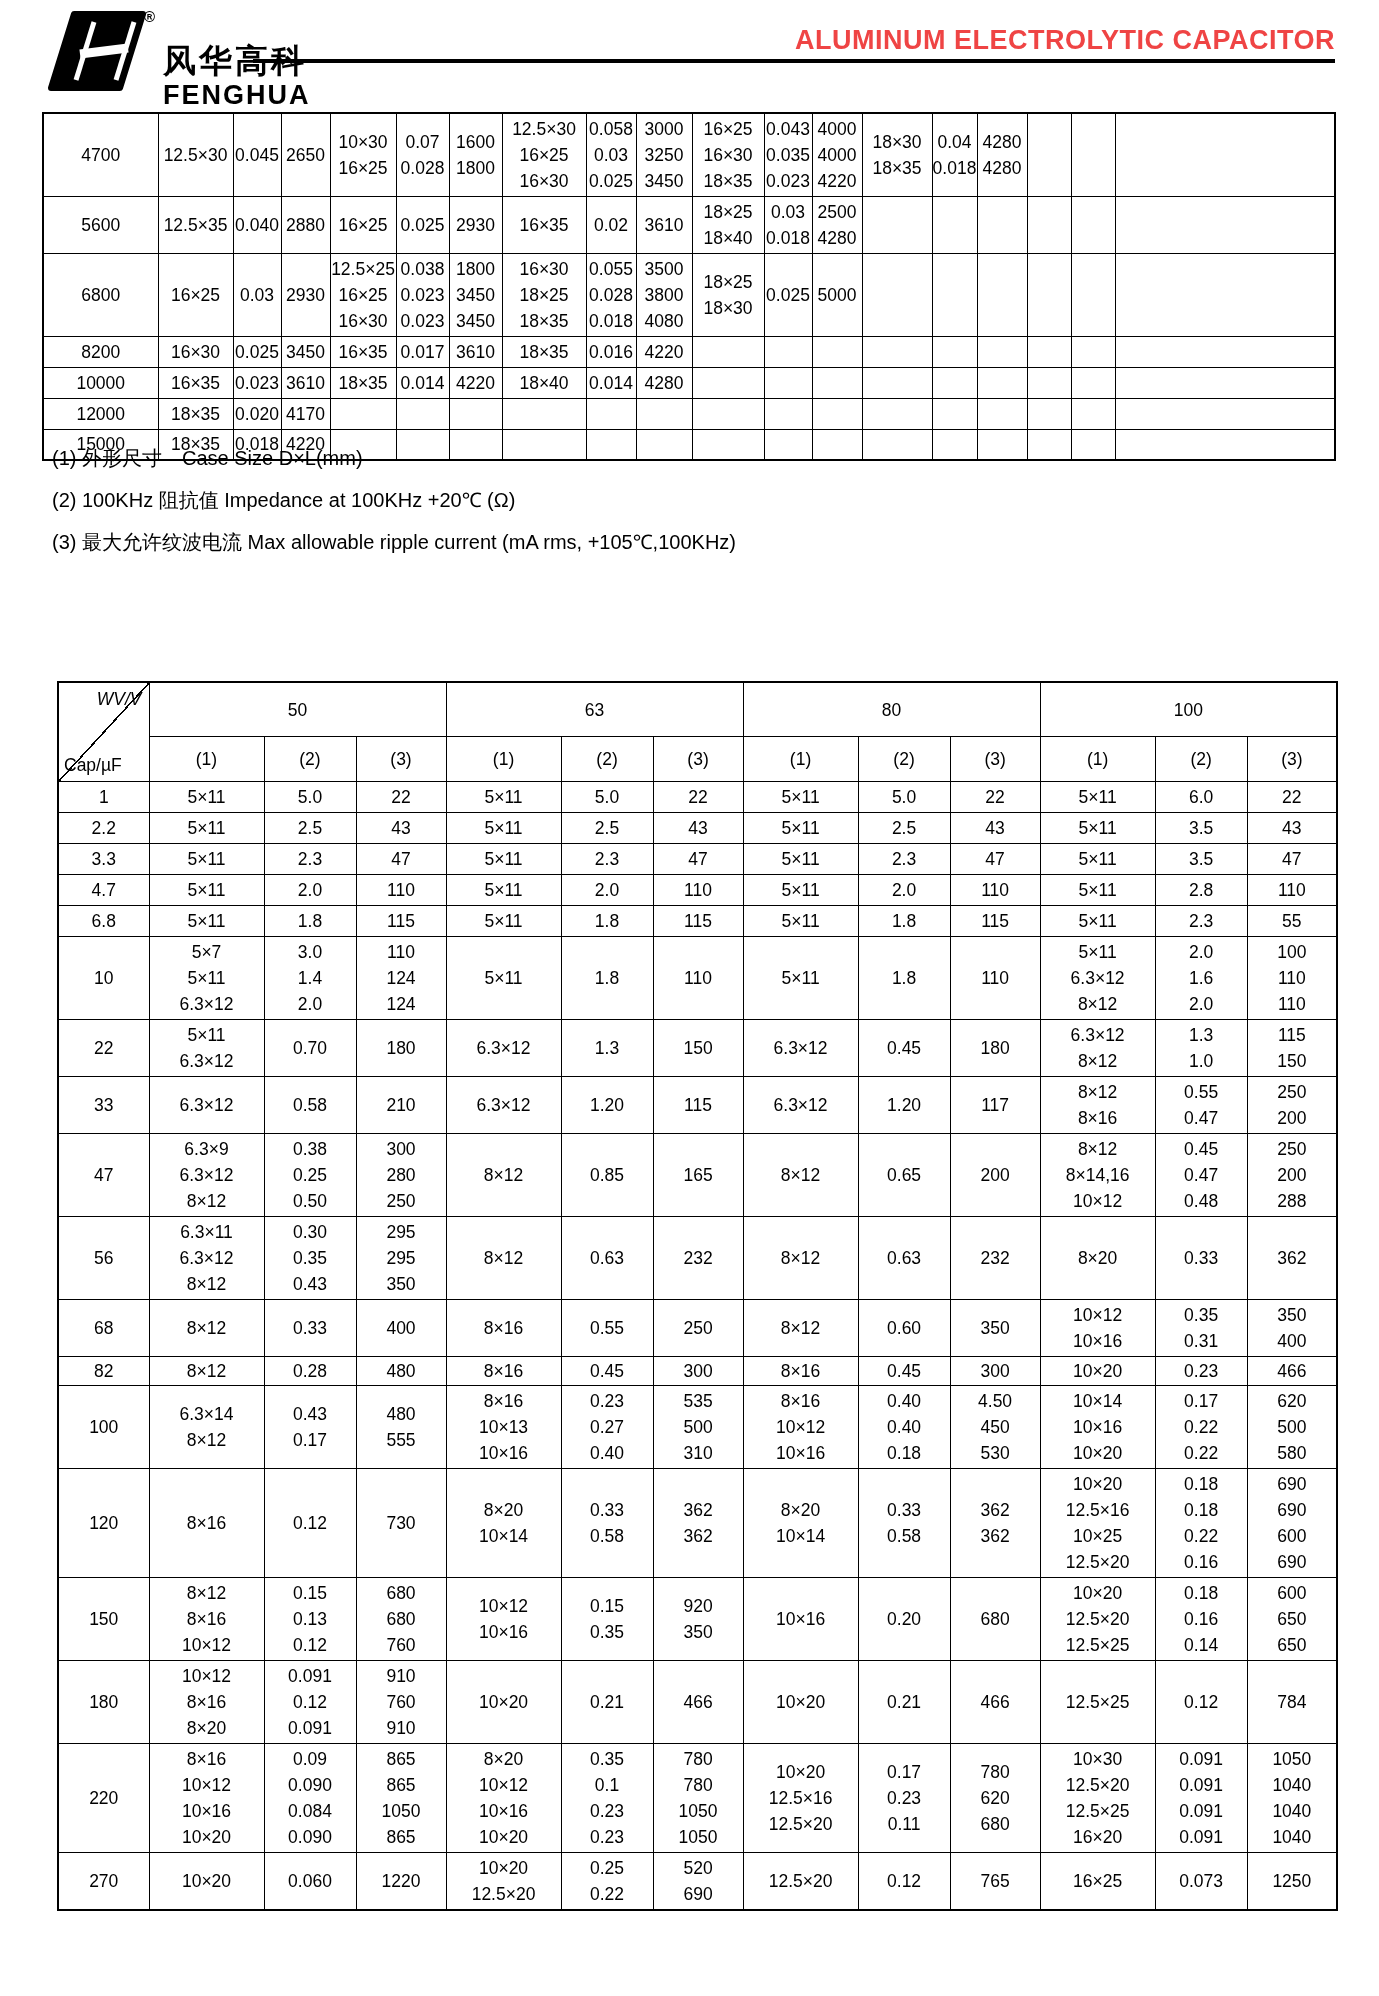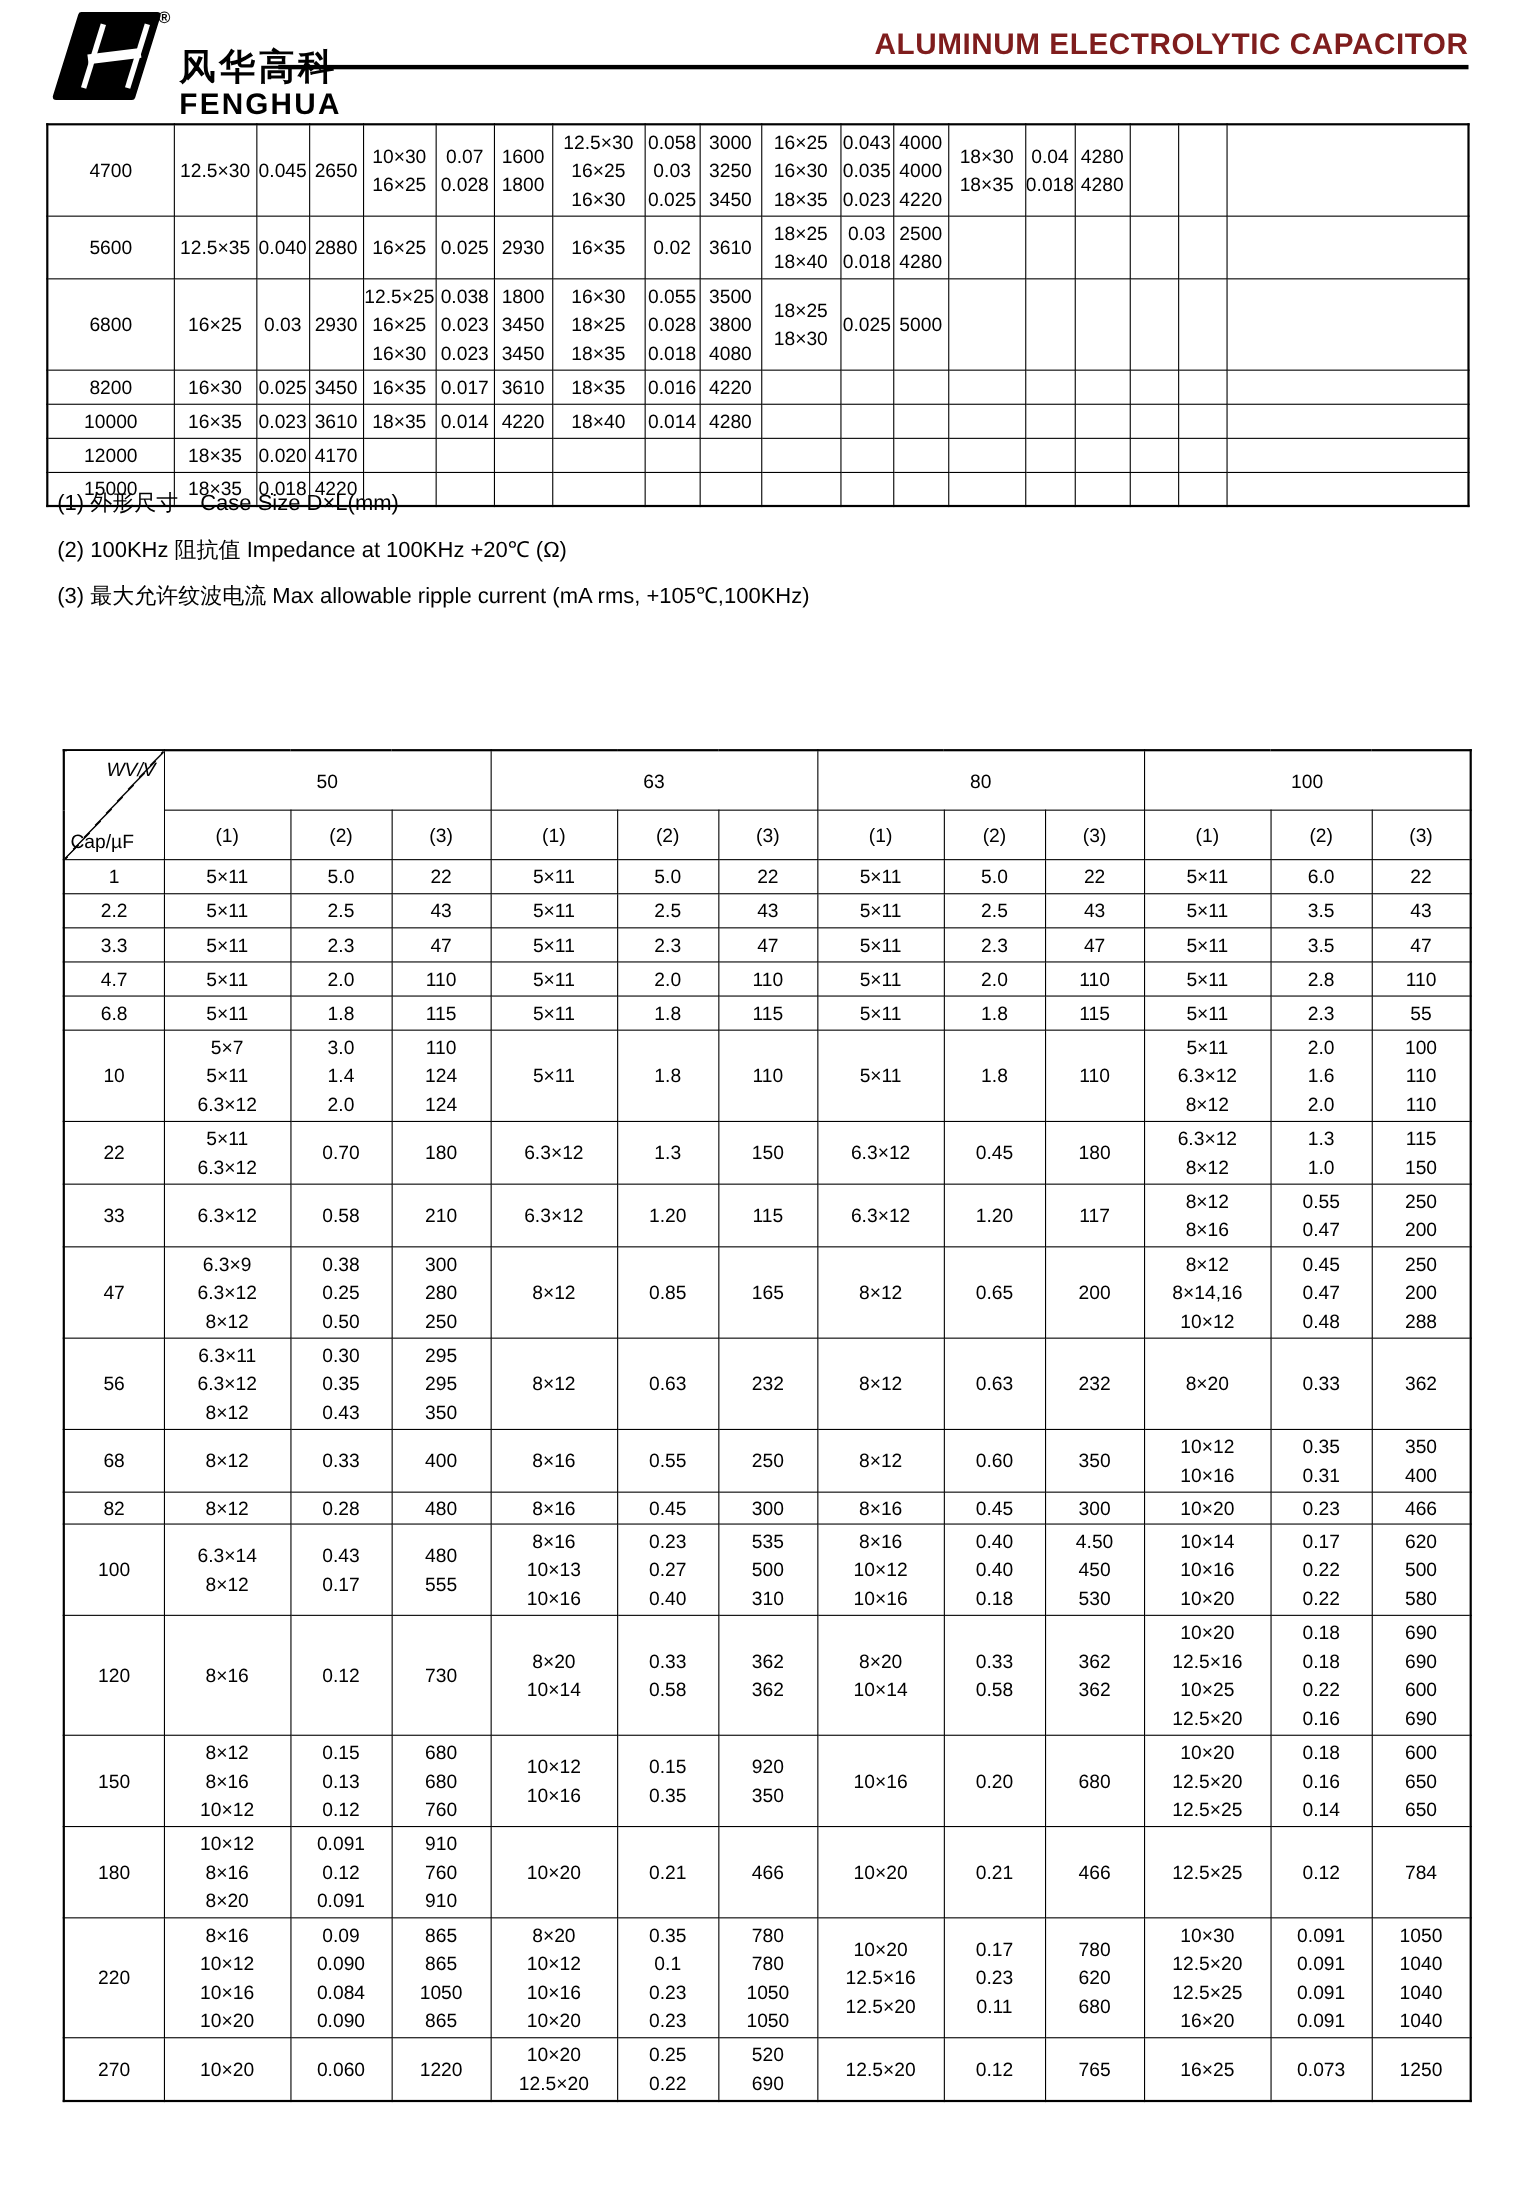--- a/index.html
+++ b/index.html
@@ -6,21 +6,21 @@
   body{font-family:"Liberation Sans", sans-serif;color:#000;}
   .page{position:relative;width:1379px;height:1996px;background:#fff;overflow:hidden;}
 
   
   .logo{position:absolute;left:46px;top:10px;display:flex;align-items:flex-start;}
   .logo-mark{position:relative;width:105px;height:82px;}
   .logo-reg{position:absolute;right:-4px;top:-2px;font-size:15px;font-weight:bold;}
   .logo-text{margin-left:12px;padding-top:6px;}
   .logo-cn{font-size:33px;font-weight:bold;letter-spacing:3px;line-height:36px;margin-top:27px;}
   .logo-en{font-size:27px;font-weight:bold;letter-spacing:2px;line-height:32px;}
-  .page-title{position:absolute;top:25px;right:44px;font-size:27px;font-weight:bold;letter-spacing:0.5px;color:#7f1d1d;}
+  .page-title{position:absolute;top:25px;right:44px;font-size:27px;font-weight:bold;letter-spacing:0.5px;color:#ef4444;}
   .header-rule{position:absolute;left:253px;top:59px;width:1082px;height:4px;background:#000;}
 
   
   table{border-collapse:collapse;table-layout:fixed;background:#fff;}
   td,th{border:1.6px solid #000;text-align:center;vertical-align:middle;
         font-size:17.5px;font-weight:normal;line-height:26px;padding:1px 0;overflow:hidden;}
   .tbl-top{position:absolute;left:42px;top:112px;width:1292px;border:2.4px solid #000;}
   .tbl-bottom{position:absolute;left:57px;top:681px;width:1279px;border:2.4px solid #000;}
 
   

